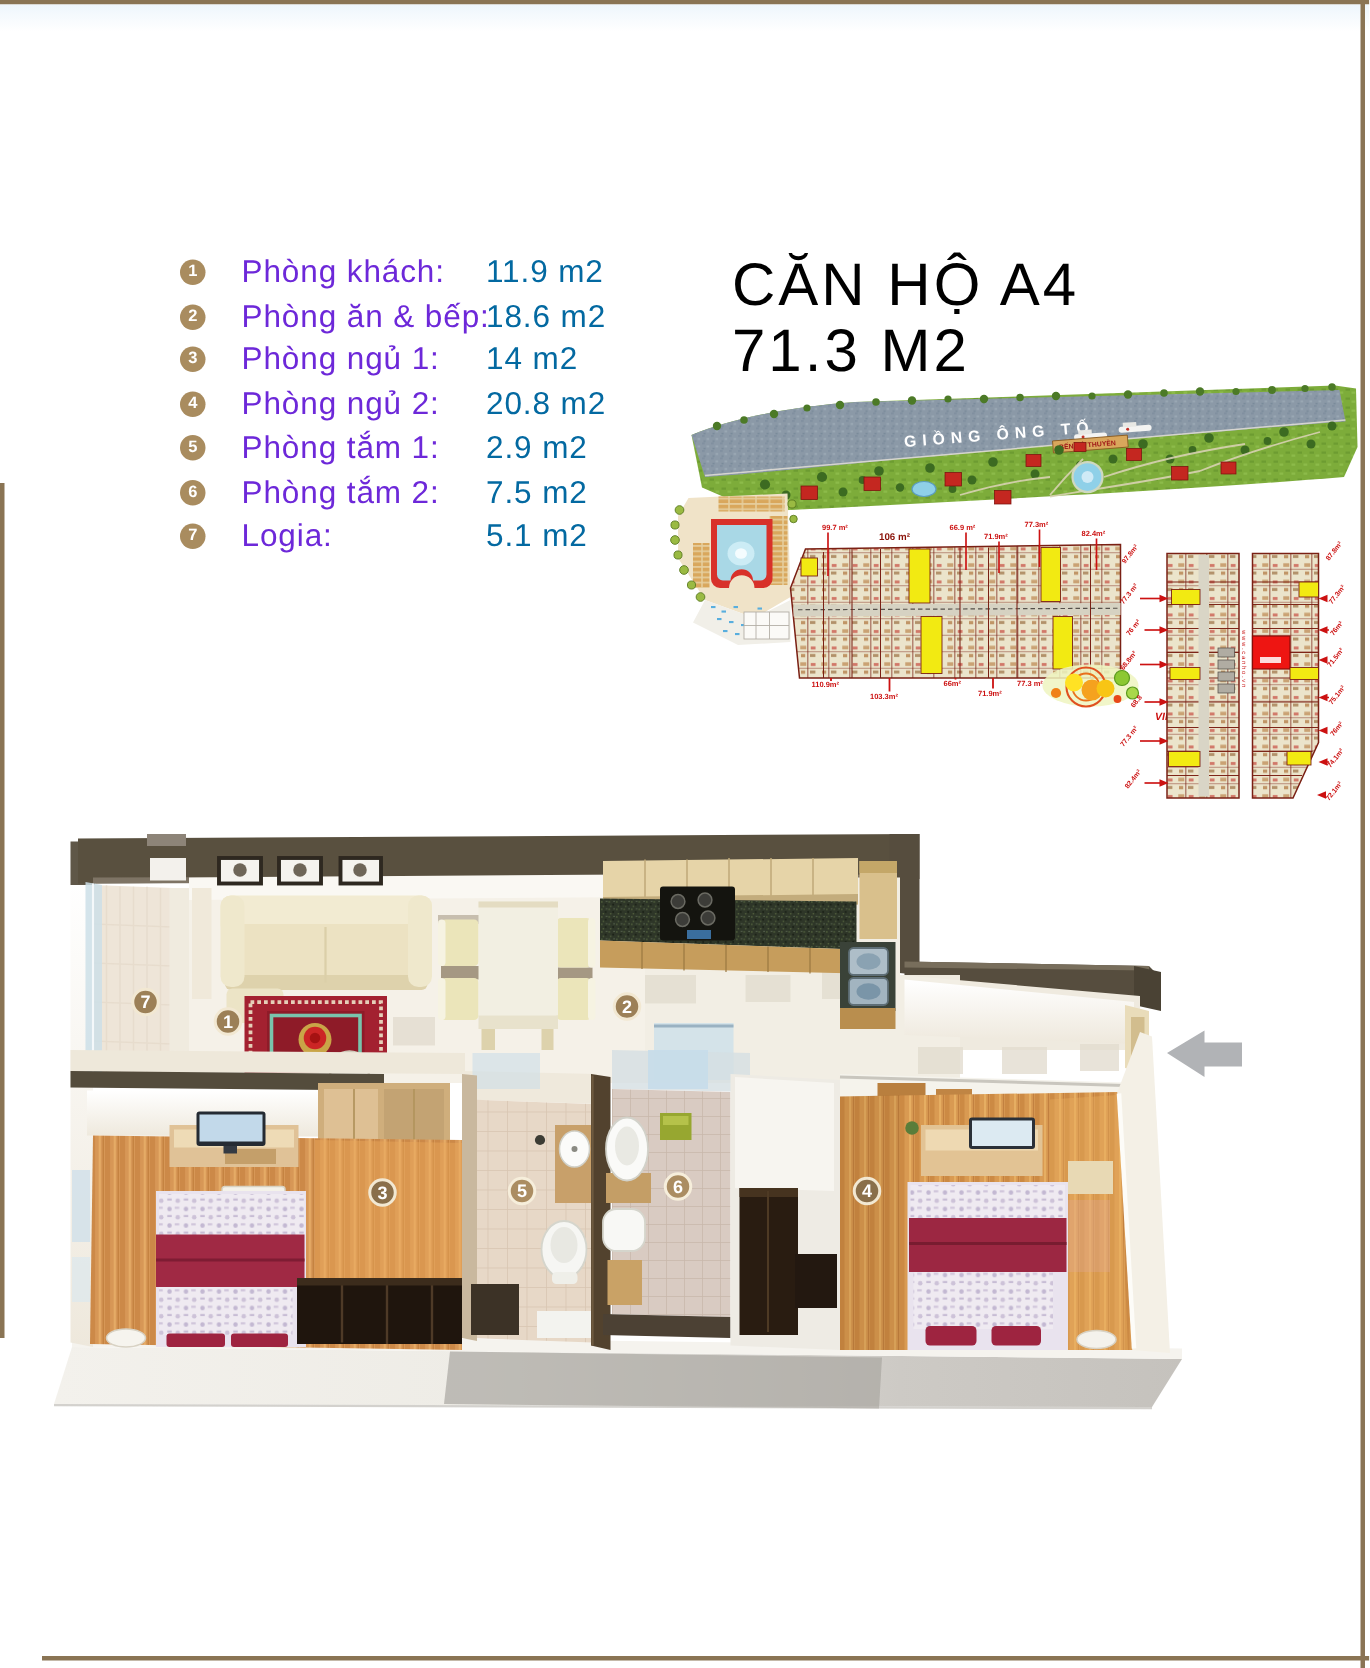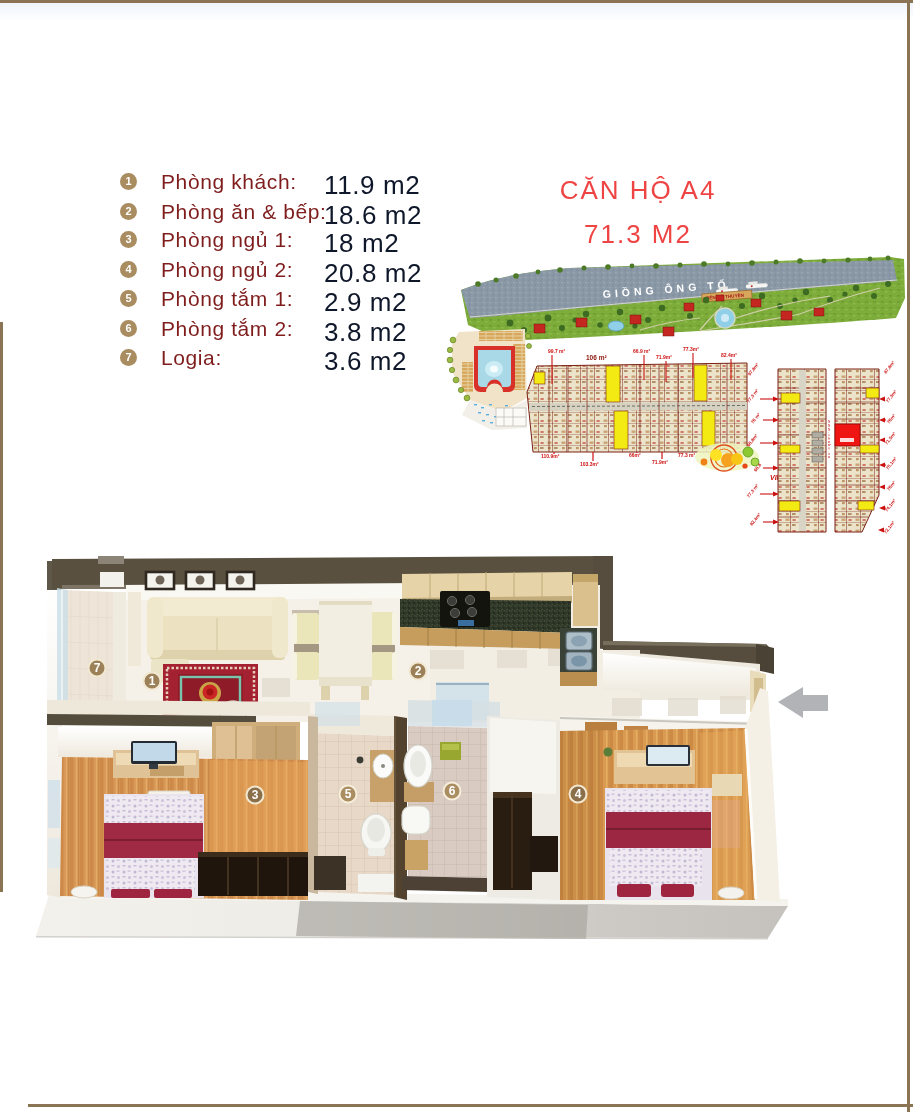--- a/index.html
+++ b/index.html
@@ -2,22 +2,22 @@
 <html><head>
 <meta charset="utf-8">
 <style>
   html,body{margin:0;padding:0;background:#fff;}
   .page{position:relative;width:913px;height:1112px;background:#ffffff;overflow:hidden;
         font-family:"Liberation Sans", sans-serif;}
   .abs{position:absolute;}
   .legendrow{position:absolute;left:120px;width:340px;height:30px;}
   .lnum{position:absolute;left:0px;top:0px;width:17px;height:17px;border-radius:50%;
         background:#a98c5f;color:#fff;font-size:11px;font-weight:bold;text-align:center;line-height:17px;}
-  .ltxt{position:absolute;left:41px;top:-3px;font-size:21px;color:#7f1d1d;letter-spacing:0.6px;}
-  .lval{position:absolute;left:204px;top:-3px;font-size:26px;color:#0f172a;letter-spacing:0.6px;}
+  .ltxt{position:absolute;left:41px;top:-3px;font-size:21px;color:#6d28d9;letter-spacing:0.6px;}
+  .lval{position:absolute;left:204px;top:-3px;font-size:21px;color:#0369a1;letter-spacing:0.6px;}
 </style>
 </head>
 <body>
 <div class="page">
 
   <div class="abs" style="left:0;top:0;width:913px;height:3px;background:#8a7454;"></div>
 
   <div class="abs" style="left:0;top:3px;width:913px;height:18px;background:linear-gradient(#eef6fc,#ffffff);"></div>
 
   <div class="abs" style="left:907px;top:0;width:3px;height:1112px;background:#8a7454;"></div>
@@ -34,49 +34,49 @@
 
   <div class="legendrow" style="top:203px;">
       <span class="lnum">2</span>
       <span class="ltxt">Phòng ăn &amp; bếp:</span>
       <span class="lval">18.6 m2</span>
     </div>
 
   <div class="legendrow" style="top:231px;">
       <span class="lnum">3</span>
       <span class="ltxt">Phòng ngủ 1:</span>
-      <span class="lval">18 m2</span>
+      <span class="lval">14 m2</span>
     </div>
 
   <div class="legendrow" style="top:261px;">
       <span class="lnum">4</span>
       <span class="ltxt">Phòng ngủ 2:</span>
       <span class="lval">20.8 m2</span>
     </div>
 
   <div class="legendrow" style="top:290px;">
       <span class="lnum">5</span>
       <span class="ltxt">Phòng tắm 1:</span>
       <span class="lval">2.9 m2</span>
     </div>
 
   <div class="legendrow" style="top:320px;">
       <span class="lnum">6</span>
       <span class="ltxt">Phòng tắm 2:</span>
-      <span class="lval">3.8 m2</span>
+      <span class="lval">7.5 m2</span>
     </div>
 
   <div class="legendrow" style="top:349px;">
       <span class="lnum">7</span>
       <span class="ltxt">Logia:</span>
-      <span class="lval">3.6 m2</span>
+      <span class="lval">5.1 m2</span>
     </div>
 
-  <div class="abs" style="left:488px;top:168px;width:300px;text-align:center;color:#ef4444;
-       font-size:26px;letter-spacing:2px;font-weight:500;line-height:44px;">CĂN HỘ A4<br>71.3 M2</div>
+  <div class="abs" style="left:488px;top:168px;width:300px;text-align:left;color:#000000;
+       font-size:40px;letter-spacing:2px;font-weight:500;line-height:44px;">CĂN HỘ A4<br>71.3 M2</div>
 
   <svg class="abs" style="left:440px;top:250px;" width="473" height="300" viewBox="440 250 473 300" font-family="Liberation Sans, sans-serif">
     <defs>
       <pattern id="roadtx" width="6" height="5" patternUnits="userSpaceOnUse">
         <rect width="6" height="5" fill="#8b99a7"></rect>
         <rect x="0" y="0" width="1.8" height="1.3" fill="#8190a0"></rect>
         <rect x="3" y="2" width="1.8" height="1.3" fill="#9aa8b4"></rect>
         <rect x="1" y="3.6" width="1.4" height="1" fill="#798a9a"></rect>
       </pattern>
       <pattern id="lawntx" width="8" height="6" patternUnits="userSpaceOnUse">

